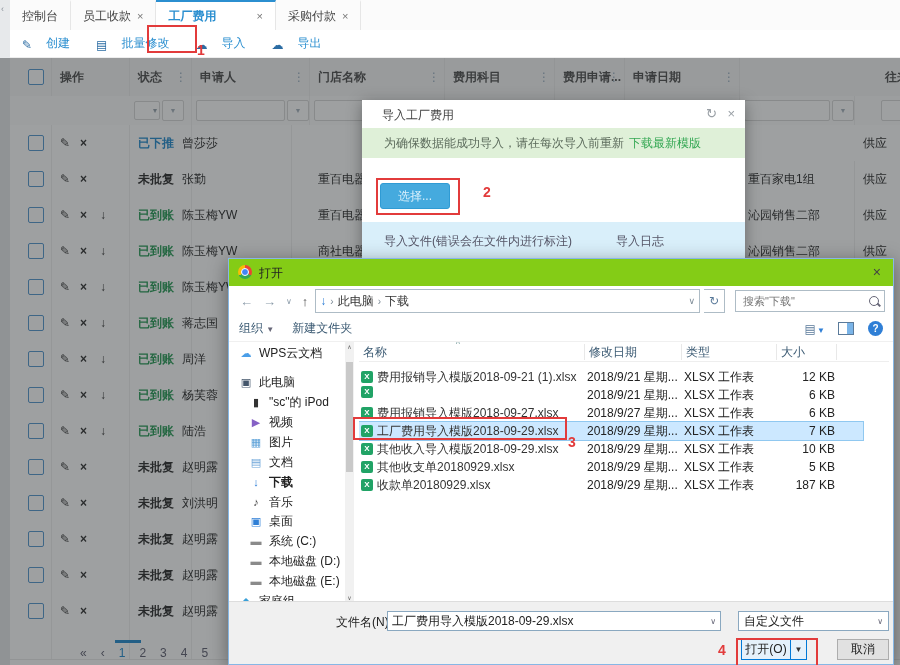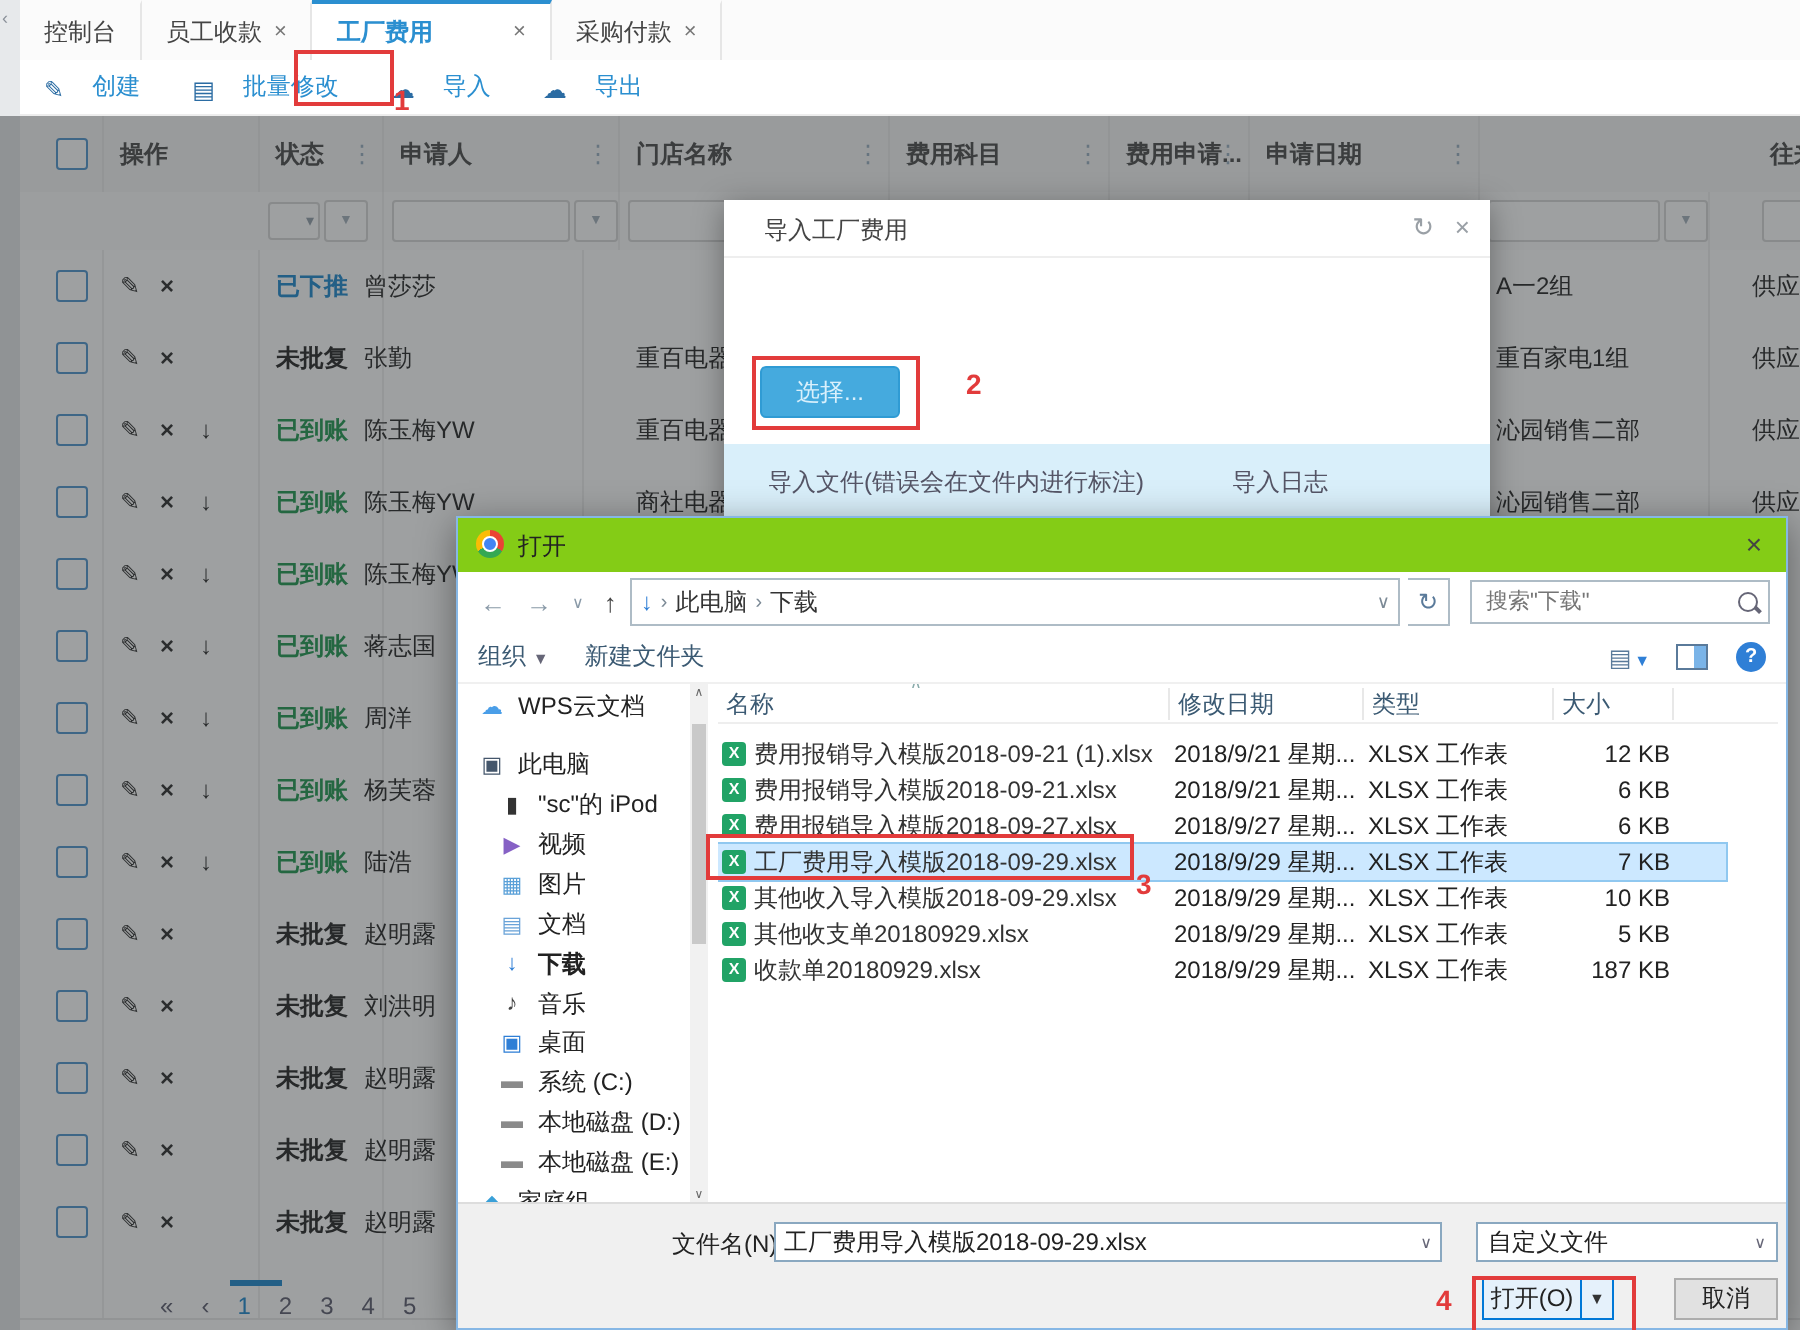--- a/index.html
+++ b/index.html
@@ -25,21 +25,21 @@
   .hcell .kebab{position:absolute;right:4px;top:0;color:#9fb3c4;font-weight:normal;}
   .frow{position:absolute;top:38px;left:0;width:890px;height:29px;background:#fbfbfb;border-bottom:1px solid #e4e4e4;}
   .fcell{position:absolute;top:0;height:29px;display:flex;align-items:center;gap:2px;padding-left:4px;box-sizing:border-box;border-right:1px solid #efefef;}
   .finput{background:#fff;border:1px solid #d9d9d9;height:19px;border-radius:2px;flex:1;min-width:0;}
   .fcombo{background:#fff;border:1px solid #d9d9d9;height:19px;width:26px;border-radius:2px;color:#9aa6b0;font-size:8px;display:flex;align-items:center;justify-content:flex-end;padding-right:2px;box-sizing:border-box;}
   .ffun{width:20px;height:19px;border:1px solid #d9d9d9;border-radius:2px;background:#fff;color:#aab6c0;font-size:7px;display:flex;align-items:center;justify-content:center;}
   .trow{position:absolute;left:0;width:890px;height:36px;border-bottom:1px solid #ebebeb;background:#fff;}
   .c{position:absolute;top:0;height:36px;line-height:36px;padding-left:8px;box-sizing:border-box;border-right:1px solid #f0f0f0;white-space:nowrap;overflow:hidden;}
   .c0{left:0;width:42px;} .c1{left:42px;width:78px;} .c2{left:120px;width:62px;font-weight:bold;}
   .c3{left:164px;width:118px;} .c4{left:300px;width:135px;} .c5{left:435px;width:110px;}
-  .c6{left:545px;width:70px;} .c7{left:615px;width:115px;} .c8{left:730px;width:115px;} .c9{left:845px;width:45px;border-right:none;text-align:right;}
+  .c6{left:545px;width:70px;} .c7{left:615px;width:115px;} .c8{left:730px;width:115px;} .c9{left:845px;width:45px;border-right:none;}
   .h0{left:0;width:42px;} .h1{left:42px;width:78px;} .h2{left:120px;width:62px;} .h3{left:182px;width:118px;}
   .h4{left:300px;width:135px;} .h5{left:435px;width:110px;} .h6{left:545px;width:70px;} .h7{left:615px;width:115px;}
   .h8{left:730px;width:115px;} .h9{left:867px;width:45px;border-right:none;}
   .cb{display:inline-block;width:14px;height:14px;border:1px solid #5b9bd1;border-radius:2px;background:#fff;margin:10px 0 0 10px;}
   .op{display:inline-block;width:20px;color:#3a3a3a;font-weight:bold;}
   .st-blue{color:#2b8fd0;} .st-green{color:#2e9e5b;} .st-dark{color:#333;}
   .pager{position:absolute;left:70px;top:582px;display:flex;gap:14px;color:#667;font-size:12px;align-items:flex-start;}
   .pgit{position:relative;padding-top:6px;}
   .pgit.on{color:#2b8fd0;}
   .pgit.on::before{content:"";position:absolute;top:0;left:-4px;width:26px;height:3px;background:#2b8fd0;}
@@ -213,21 +213,20 @@
 
   <div class="trow" style="top:67px">
     <div class="c c0"><span class="cb"></span></div>
     <div class="c c1"><span class="op g-pencil"></span><span class="op g-x"></span></div>
     <div class="c c2 st-blue">已下推</div>
     <div class="c c3">曾莎莎</div>
     <div class="c c4"></div>
     <div class="c c5"></div>
       <div class="c c6"></div>
       <div class="c c7"></div>
-    <div class="c c8">A一2组</div>
     <div class="c c9">供应</div>
   </div>
   <div class="trow" style="top:103px">
     <div class="c c0"><span class="cb"></span></div>
     <div class="c c1"><span class="op g-pencil"></span><span class="op g-x"></span></div>
     <div class="c c2 st-dark">未批复</div>
     <div class="c c3">张勤</div>
     <div class="c c4">重百电器江</div>
     <div class="c c5"></div>
       <div class="c c6"></div>
@@ -403,20 +402,24 @@
   </div>
 </div>
 
 <div class="abs dim"></div>
 
 <div class="abs modal">
   <div class="m-head">
     <span class="m-title">导入工厂费用</span>
     <span class="m-ic g-ref" style="right:28px"></span>
     <span class="m-ic" style="right:10px">×</span>
+  </div>
+  <div class="m-alert">
+    <span>为确保数据能成功导入，请在每次导入前重新</span>
+    <span class="m-link">下载最新模版</span>
   </div>
   <div class="m-choose">选择...</div>
   <div class="m-cols">
     <div class="mc1">导入文件(错误会在文件内进行标注)</div>
     <div class="mc2">导入日志</div>
   </div>
 </div>
 
 <div class="abs windlg">
   <div class="w-title">
@@ -528,21 +531,20 @@
           <span class="xls">X</span>
           <span>费用报销导入模版2018-09-21 (1).xlsx</span>
         </span>
       <span class="fdate">2018/9/21 星期...</span>
         <span class="ftype">XLSX 工作表</span>
         <span class="fsize">12 KB</span>
     </div>
     <div class="lrow" style="top:44px">
       <span class="fname">
           <span class="xls">X</span>
-          <span>费用报销导入模版2018-09-21.xlsx</span>
         </span>
       <span class="fdate">2018/9/21 星期...</span>
         <span class="ftype">XLSX 工作表</span>
         <span class="fsize">6 KB</span>
     </div>
     <div class="lrow" style="top:62px">
       <span class="fname">
           <span class="xls">X</span>
           <span>费用报销导入模版2018-09-27.xlsx</span>
         </span>

